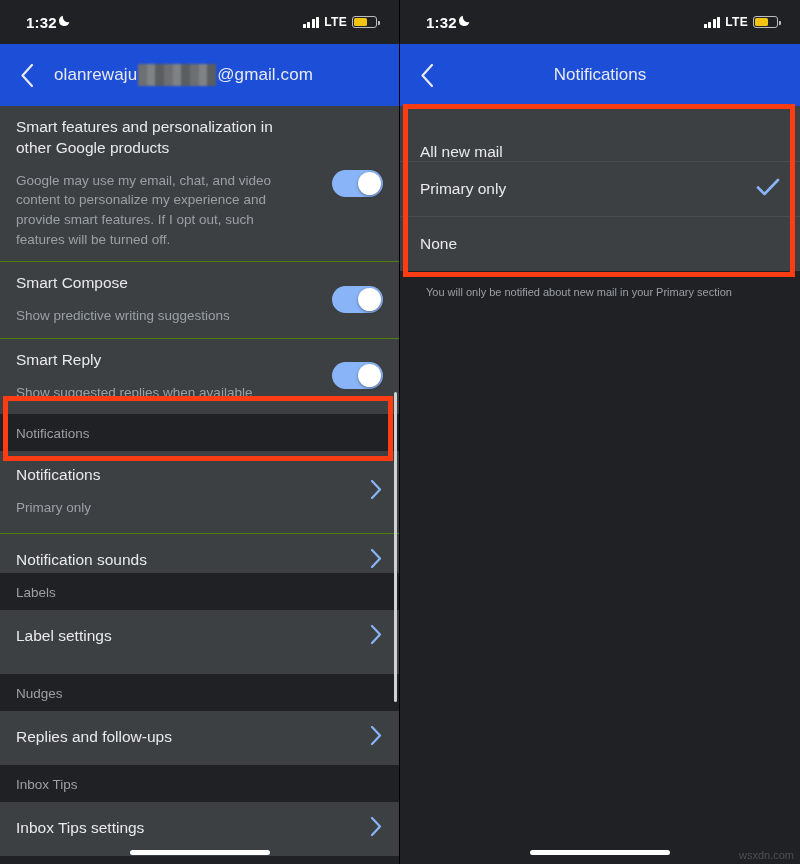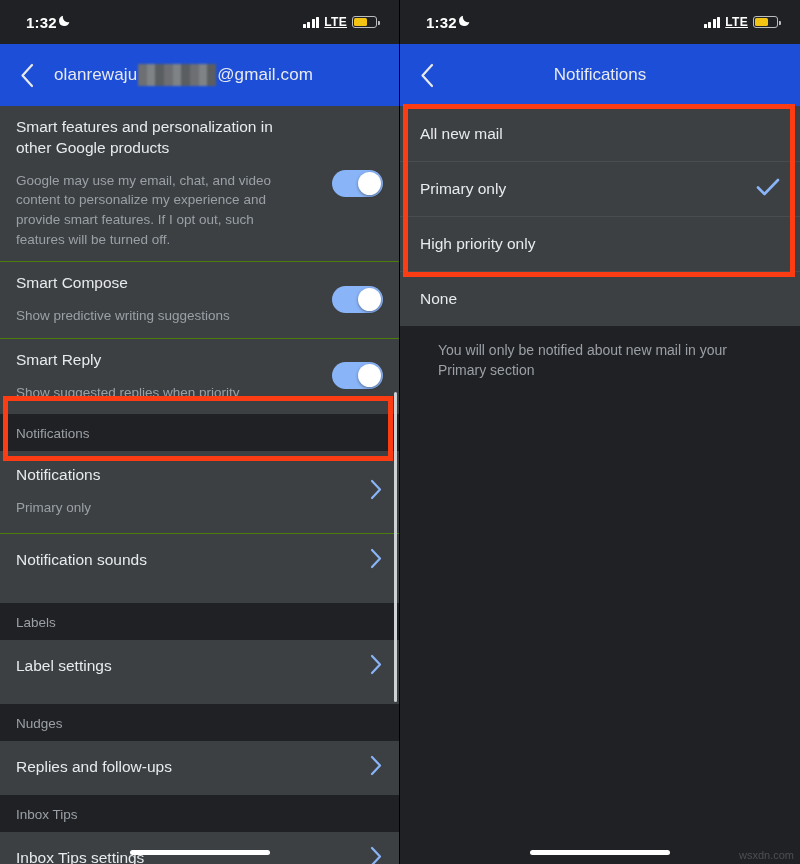--- a/index.html
+++ b/index.html
@@ -22,21 +22,21 @@
   .sb-left { display: flex; align-items: center; gap: 1px; }
   .sb-time { color: #fff; font-size: 15px; font-weight: bold; letter-spacing: .2px; }
   .moon-icon { display: block; }
   .sb-right { display: flex; align-items: center; gap: 5px; }
   .bars { display: flex; align-items: flex-end; gap: 1.5px; height: 11px; }
   .bars i { display: block; width: 3px; background: #fff; border-radius: .5px; }
   .bars i:nth-child(1) { height: 4px; }
   .bars i:nth-child(2) { height: 6px; }
   .bars i:nth-child(3) { height: 8.5px; }
   .bars i:nth-child(4) { height: 11px; }
-  .lte { color: #fff; font-size: 12px; font-weight: bold; letter-spacing: .3px; text-decoration: underline; }
+  .lte { color: #fff; font-size: 12px; font-weight: bold; letter-spacing: .3px; }
   .battery { width: 25px; height: 12px; border: 1.4px solid #b9bcc0; border-radius: 3px; position: relative; padding: 1px; }
   .battery::after { content:""; position:absolute; right:-3.5px; top:3.5px; width:2px; height:4px; background:#b9bcc0; border-radius:0 1px 1px 0; }
   .battery span { display:block; height:100%; background:#f3c412; border-radius:1.5px; }
 
   
   .navbar { height: 62px; display: flex; align-items: center; position: relative; background: #1d4ed8; }
   .back-btn { width: 54px; display:flex; align-items:center; justify-content:center; }
   .nav-title-email {
     color: #e8eaed; font-size: 17px; letter-spacing: .1px;
     display: flex; align-items: center; white-space: nowrap;
@@ -80,25 +80,25 @@
     width: 23px; height: 23px; border-radius: 50%; background: #fff;
     box-shadow: 0 1px 3px rgba(0,0,0,.4);
   }
 
   
   .opt-row {
     background: #3c4043; height: 55px; padding: 0 20px;
     display: flex; align-items: center; justify-content: space-between;
     border-top: 1px solid #4a4d50;
   }
-  .opt-row.first { border-top: none; }
+  .opt-row.first { border-top: none; align-items: flex-end; }
   .opt-label { color: #e8eaed; font-size: 15.5px; }
   .footnote {
-    background: #202124; color: #9aa0a6; font-size: 14px;
-    line-height: 1.45; padding: 14px 26px 0 38px;
+    background: #202124; color: #9aa0a6; font-size: 11px;
+    line-height: 1.45; padding: 14px 26px 0 26px;
   }
   .footnote .fn-inner { max-width: 310px; }
 
   
   .redbox { position: absolute; border: 5px solid #fc3d14; pointer-events: none; z-index: 30; }
 
   
   .scrollbar {
     position: absolute; right: 2px; width: 3px; border-radius: 2px;
     background: #cfd2d4; z-index: 20;
@@ -172,38 +172,38 @@
         <div class="row-text">
           <div class="row-title">Smart Compose</div>
           <div class="row-sub">Show predictive writing suggestions</div>
         </div>
         <div class="toggle"></div>
       </div>
 
       <div class="row">
         <div class="row-text">
           <div class="row-title">Smart Reply</div>
-          <div class="row-sub">Show suggested replies when priority</div>
+          <div class="row-sub">Show suggested replies when available</div>
         </div>
         <div class="toggle"></div>
       </div>
 
       <div class="section-head">Notifications</div>
       <div class="row no-border" style="padding-top:14px;padding-bottom:15px">
         <div class="row-text">
           <div class="row-title">Notifications</div>
           <div class="row-sub">Primary only</div>
         </div>
         <span class="chev">
           <svg width="13" height="21" viewBox="0 0 13 21">
               <path d="M2 2l8 8.5L2 19" stroke="#8ab4f8" stroke-width="2.2" fill="none" stroke-linecap="round" stroke-linejoin="round"></path>
             </svg>
         </span>
       </div>
-      <div class="row" style="padding-top:14px;padding-bottom:30px">
+      <div class="row" style="padding-top:14px;padding-bottom:0">
         <div class="row-text">
           <div class="row-title">Notification sounds</div>
         </div>
         <span class="chev">
           <svg width="13" height="21" viewBox="0 0 13 21">
               <path d="M2 2l8 8.5L2 19" stroke="#8ab4f8" stroke-width="2.2" fill="none" stroke-linecap="round" stroke-linejoin="round"></path>
             </svg>
         </span>
       </div>
 
@@ -292,23 +292,20 @@
       </div>
       <div class="opt-row">
         <span class="opt-label">Primary only</span>
         <span>
           <svg width="24" height="20" viewBox="0 0 24 20">
               <path d="M2 10.5 8.5 17 22 3" stroke="#8ab4f8" stroke-width="2.6" fill="none" stroke-linecap="round" stroke-linejoin="round"></path>
             </svg>
         </span>
       </div>
       <div class="opt-row">
-        <span class="opt-label">High priority only</span>
-      </div>
-      <div class="opt-row">
         <span class="opt-label">None</span>
       </div>
     </div>
 
     <div class="footnote">
       <div class="fn-inner">You will only be notified about new mail in your Primary section</div>
     </div>
 
     <div class="redbox" style="left:3px;top:104px;width:392px;height:173px"></div>
     <div class="home-ind"></div>

